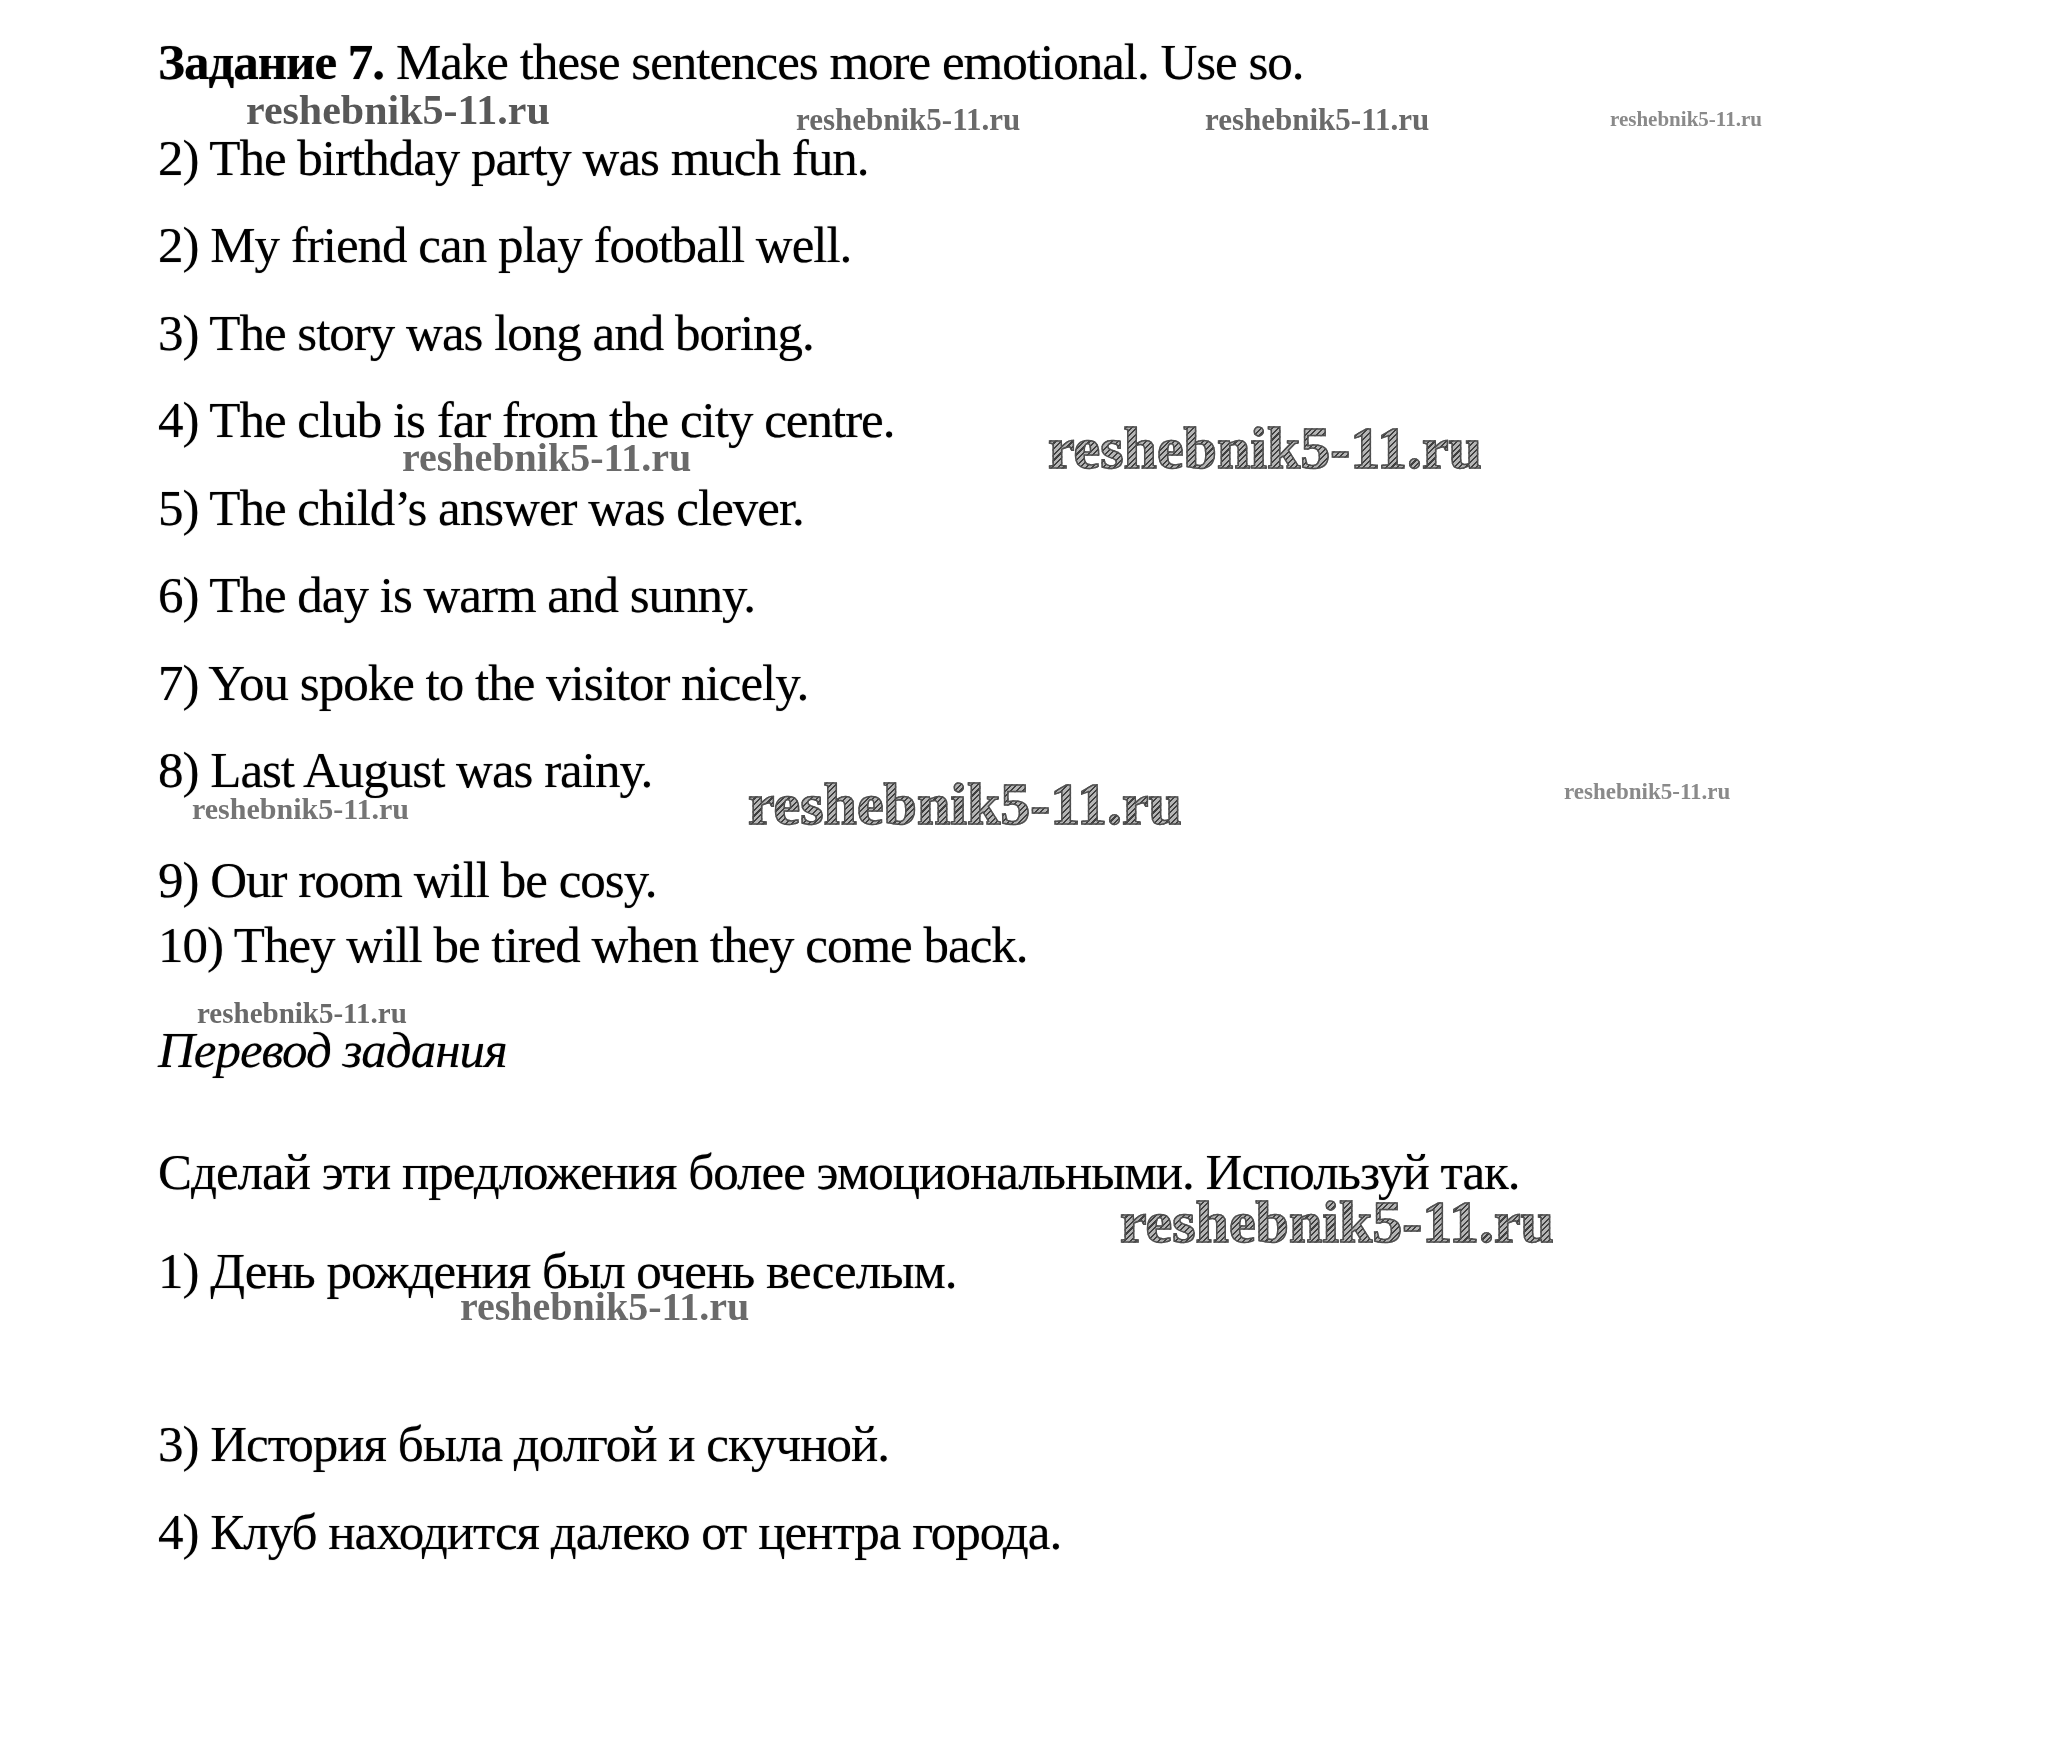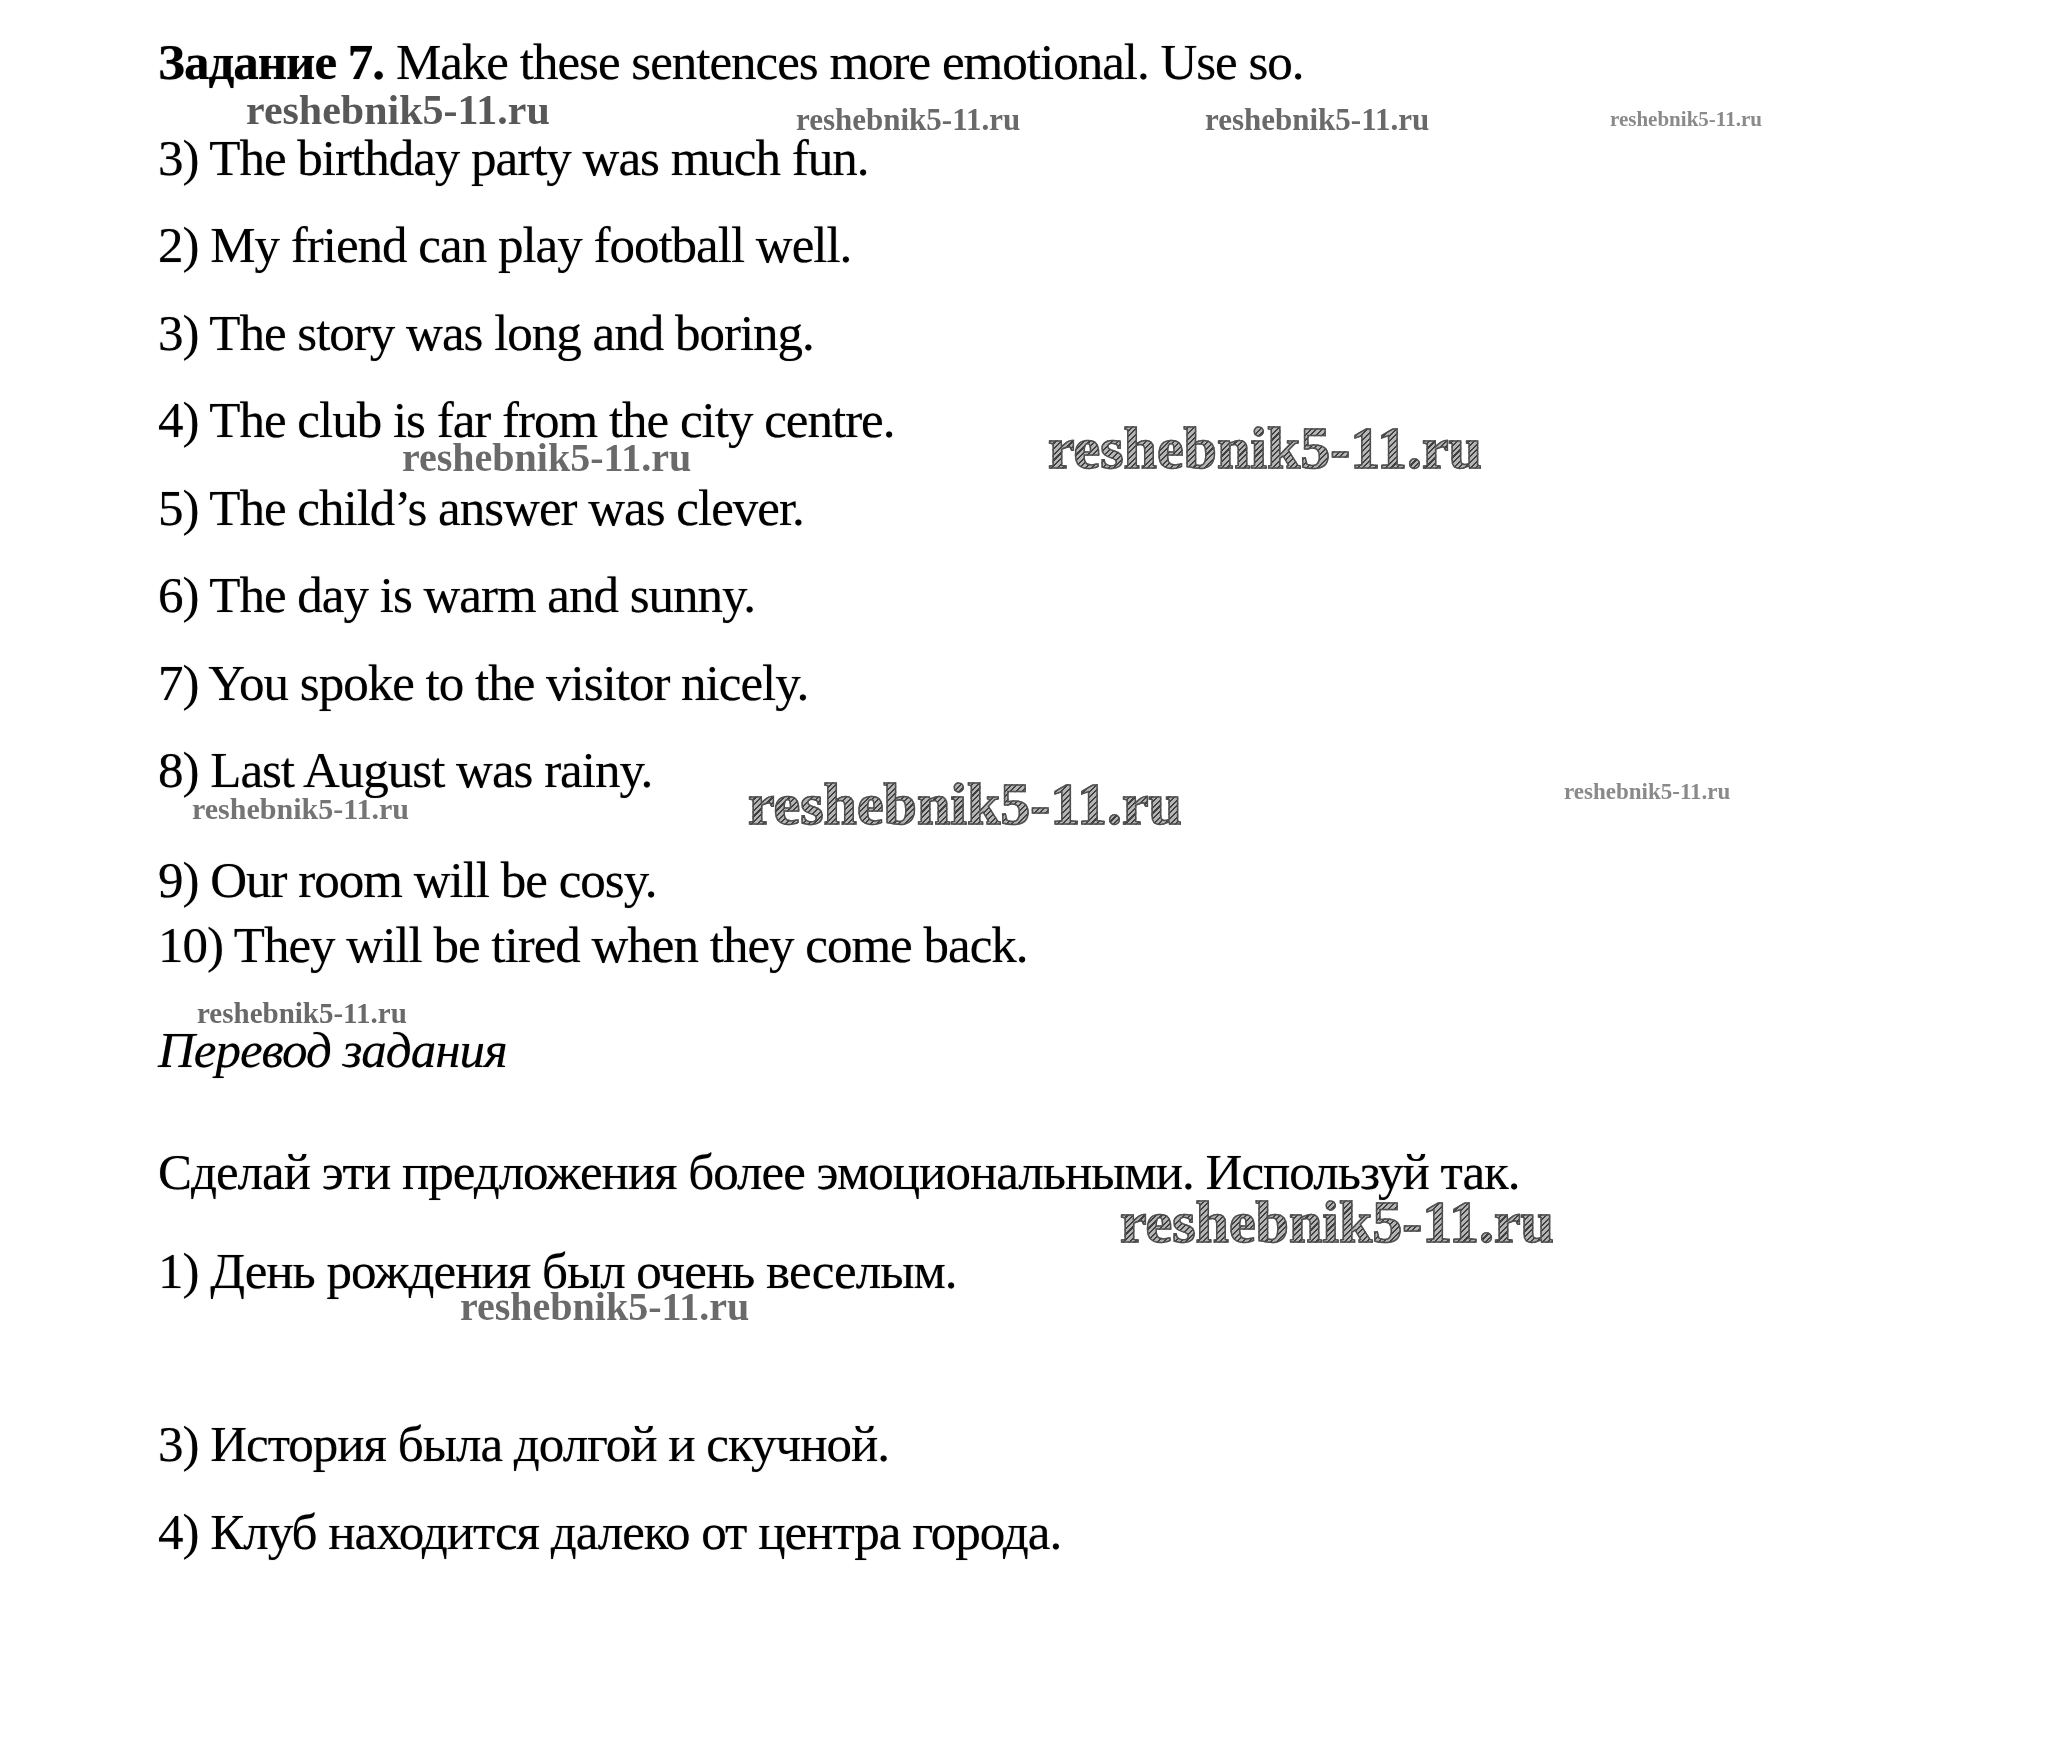--- a/index.html
+++ b/index.html
@@ -56,21 +56,21 @@
   <div class="line" style="top:34px">
     <span class="b">Задание 7.</span>
     <span>Make these sentences more emotional. Use so.</span>
   </div>
 
   <span class="wm" style="left:246px;top:86px;font-size:42px;color:#585858">reshebnik5-11.ru</span>
   <span class="wm" style="left:796px;top:102px;font-size:31px;color:#6a6a6a">reshebnik5-11.ru</span>
   <span class="wm" style="left:1205px;top:102px;font-size:31px;color:#6a6a6a">reshebnik5-11.ru</span>
   <span class="wm" style="left:1610px;top:107px;font-size:21px;color:#8a8a8a">reshebnik5-11.ru</span>
 
-  <div class="line" style="top:130px">3) The birthday party was much fun.</div>
+  <div class="line" style="top:130px">2) The birthday party was much fun.</div>
   <div class="line" style="top:217px">2) My friend can play football well.</div>
   <div class="line" style="top:305px">3) The story was long and boring.</div>
   <div class="line" style="top:392px">4) The club is far from the city centre.</div>
   <div class="line" style="top:480px">5) The child’s answer was clever.</div>
   <div class="line" style="top:567px">6) The day is warm and sunny.</div>
   <div class="line" style="top:655px">7) You spoke to the visitor nicely.</div>
   <div class="line" style="top:742px">8) Last August was rainy.</div>
   <div class="line" style="top:852px">9) Our room will be cosy.</div>
   <div class="line" style="top:917px">10) They will be tired when they come back.</div>
 

